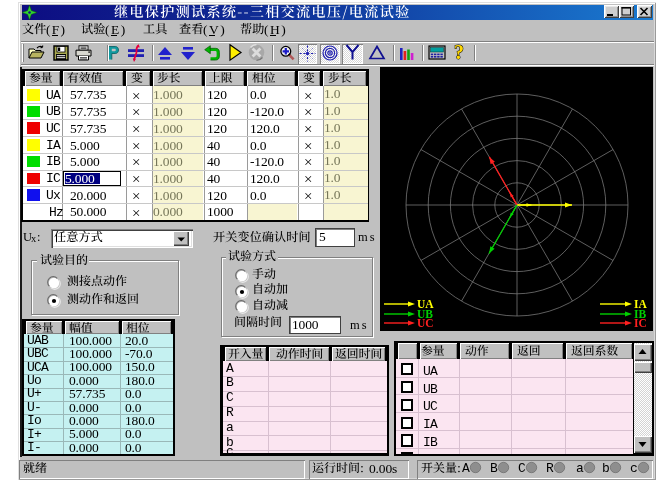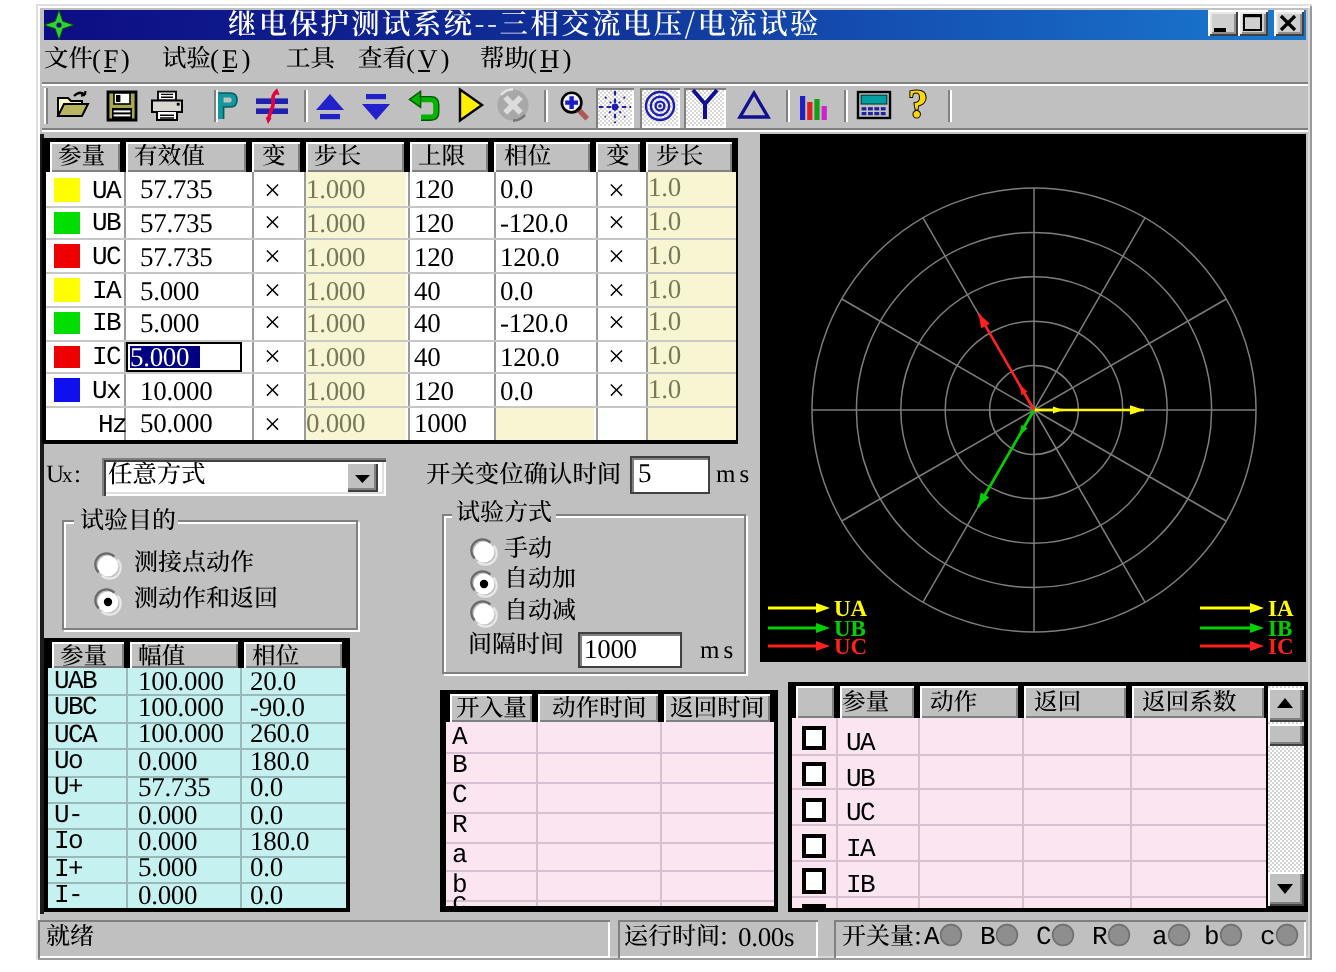--- a/index.html
+++ b/index.html
@@ -376,21 +376,21 @@
 <div class="ab" style="left:26.5px;top:172.5px;width:13px;height:11.5px;background:#ee0000;"></div>
 <div class="ab lab" style="left:45.5px;top:172.1px;font-size:13px;color:#000;">IC</div>
 <div class="ab ls" style="left:131.5px;top:171.1px;font-size:15px;color:#000;">×</div>
 <div class="ab num" style="left:153px;top:171.89999999999998px;font-size:13.5px;color:#77775a;">1.000</div>
 <div class="ab num" style="left:206.5px;top:171.89999999999998px;font-size:13.5px;color:#000;">40</div>
 <div class="ab num" style="left:249.5px;top:171.89999999999998px;font-size:13.5px;color:#000;">120.0</div>
 <div class="ab ls" style="left:303.5px;top:171.1px;font-size:15px;color:#000;">×</div>
 <div class="ab num" style="left:324px;top:170.89999999999998px;font-size:13.5px;color:#77775a;">1.0</div>
 <div class="ab" style="left:26.5px;top:189.2px;width:13px;height:11.5px;background:#1010ee;"></div>
 <div class="ab lab" style="left:45.5px;top:188.79999999999998px;font-size:13px;color:#000;">Ux</div>
-<div class="ab num" style="left:69.5px;top:188.59999999999997px;font-size:13.5px;color:#000;">10.000</div>
+<div class="ab num" style="left:69.5px;top:188.59999999999997px;font-size:13.5px;color:#000;">20.000</div>
 <div class="ab ls" style="left:131.5px;top:187.79999999999998px;font-size:15px;color:#000;">×</div>
 <div class="ab num" style="left:153px;top:188.59999999999997px;font-size:13.5px;color:#77775a;">1.000</div>
 <div class="ab num" style="left:206.5px;top:188.59999999999997px;font-size:13.5px;color:#000;">120</div>
 <div class="ab num" style="left:249.5px;top:188.59999999999997px;font-size:13.5px;color:#000;">0.0</div>
 <div class="ab ls" style="left:303.5px;top:187.79999999999998px;font-size:15px;color:#000;">×</div>
 <div class="ab num" style="left:324px;top:187.59999999999997px;font-size:13.5px;color:#77775a;">1.0</div>
 <div class="ab lab" style="left:48.5px;top:205.49999999999997px;font-size:13px;color:#000;">Hz</div>
 <div class="ab num" style="left:69.5px;top:205.29999999999995px;font-size:13.5px;color:#000;">50.000</div>
 <div class="ab ls" style="left:131.5px;top:204.49999999999997px;font-size:15px;color:#000;">×</div>
 <div class="ab num" style="left:153px;top:205.29999999999995px;font-size:13.5px;color:#77775a;">0.000</div>
@@ -569,24 +569,24 @@
 <div class="ab" style="left:24px;top:387.6px;width:148.5px;height:1px;background:#9ab8b8;"></div>
 <div class="ab" style="left:24px;top:401.0px;width:148.5px;height:1px;background:#9ab8b8;"></div>
 <div class="ab" style="left:24px;top:414.4px;width:148.5px;height:1px;background:#9ab8b8;"></div>
 <div class="ab" style="left:24px;top:427.8px;width:148.5px;height:1px;background:#9ab8b8;"></div>
 <div class="ab" style="left:24px;top:441.2px;width:148.5px;height:1px;background:#9ab8b8;"></div>
 <div class="ab lab" style="left:26.5px;top:333.8px;font-size:13px;color:#000;">UAB</div>
 <div class="ab num" style="left:69px;top:333.6px;font-size:13.5px;color:#000;">100.000</div>
 <div class="ab num" style="left:124.5px;top:333.6px;font-size:13.5px;color:#000;">20.0</div>
 <div class="ab lab" style="left:26.5px;top:347.2px;font-size:13px;color:#000;">UBC</div>
 <div class="ab num" style="left:69px;top:347.0px;font-size:13.5px;color:#000;">100.000</div>
-<div class="ab num" style="left:124.5px;top:347.0px;font-size:13.5px;color:#000;">-90.0</div>
+<div class="ab num" style="left:124.5px;top:347.0px;font-size:13.5px;color:#000;">-70.0</div>
 <div class="ab lab" style="left:26.5px;top:360.6px;font-size:13px;color:#000;">UCA</div>
 <div class="ab num" style="left:69px;top:360.40000000000003px;font-size:13.5px;color:#000;">100.000</div>
-<div class="ab num" style="left:124.5px;top:360.40000000000003px;font-size:13.5px;color:#000;">260.0</div>
+<div class="ab num" style="left:124.5px;top:360.40000000000003px;font-size:13.5px;color:#000;">150.0</div>
 <div class="ab lab" style="left:26.5px;top:374.0px;font-size:13px;color:#000;">Uo</div>
 <div class="ab num" style="left:69px;top:373.8px;font-size:13.5px;color:#000;">0.000</div>
 <div class="ab num" style="left:124.5px;top:373.8px;font-size:13.5px;color:#000;">180.0</div>
 <div class="ab lab" style="left:26.5px;top:387.40000000000003px;font-size:13px;color:#000;">U+</div>
 <div class="ab num" style="left:69px;top:387.20000000000005px;font-size:13.5px;color:#000;">57.735</div>
 <div class="ab num" style="left:124.5px;top:387.20000000000005px;font-size:13.5px;color:#000;">0.0</div>
 <div class="ab lab" style="left:26.5px;top:400.8px;font-size:13px;color:#000;">U-</div>
 <div class="ab num" style="left:69px;top:400.6px;font-size:13.5px;color:#000;">0.000</div>
 <div class="ab num" style="left:124.5px;top:400.6px;font-size:13.5px;color:#000;">0.0</div>
 <div class="ab lab" style="left:26.5px;top:414.2px;font-size:13px;color:#000;">Io</div>

